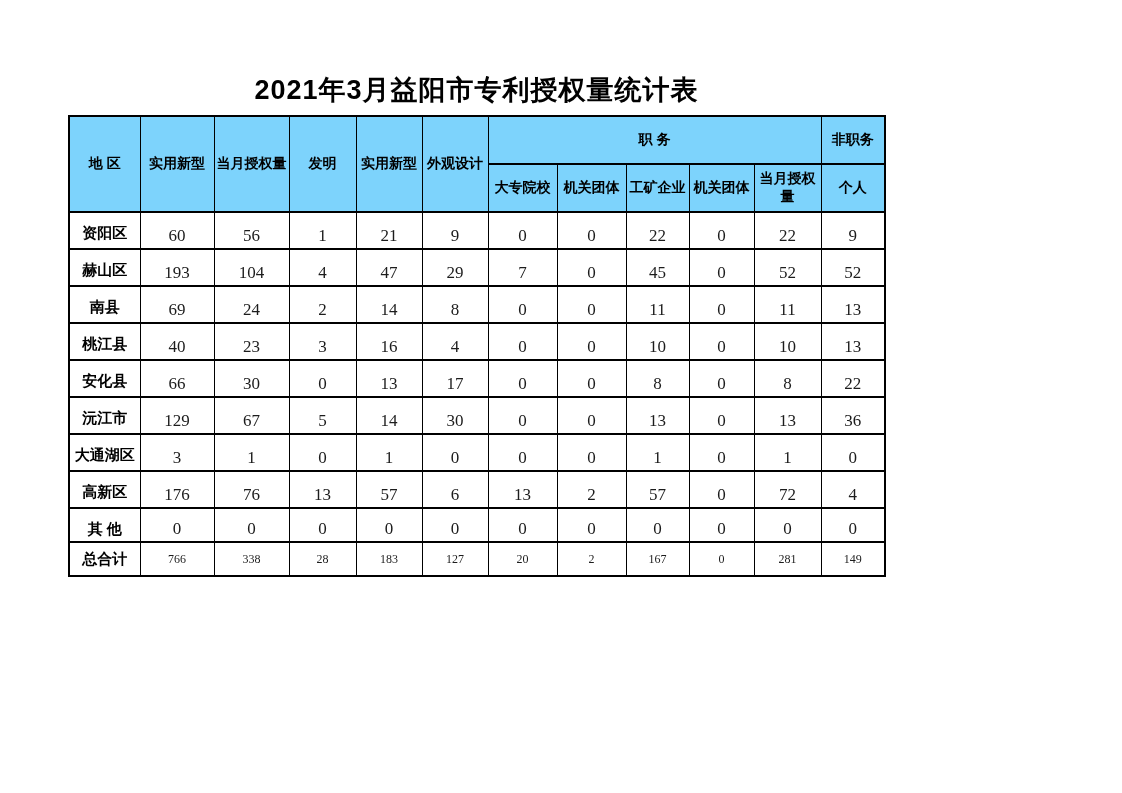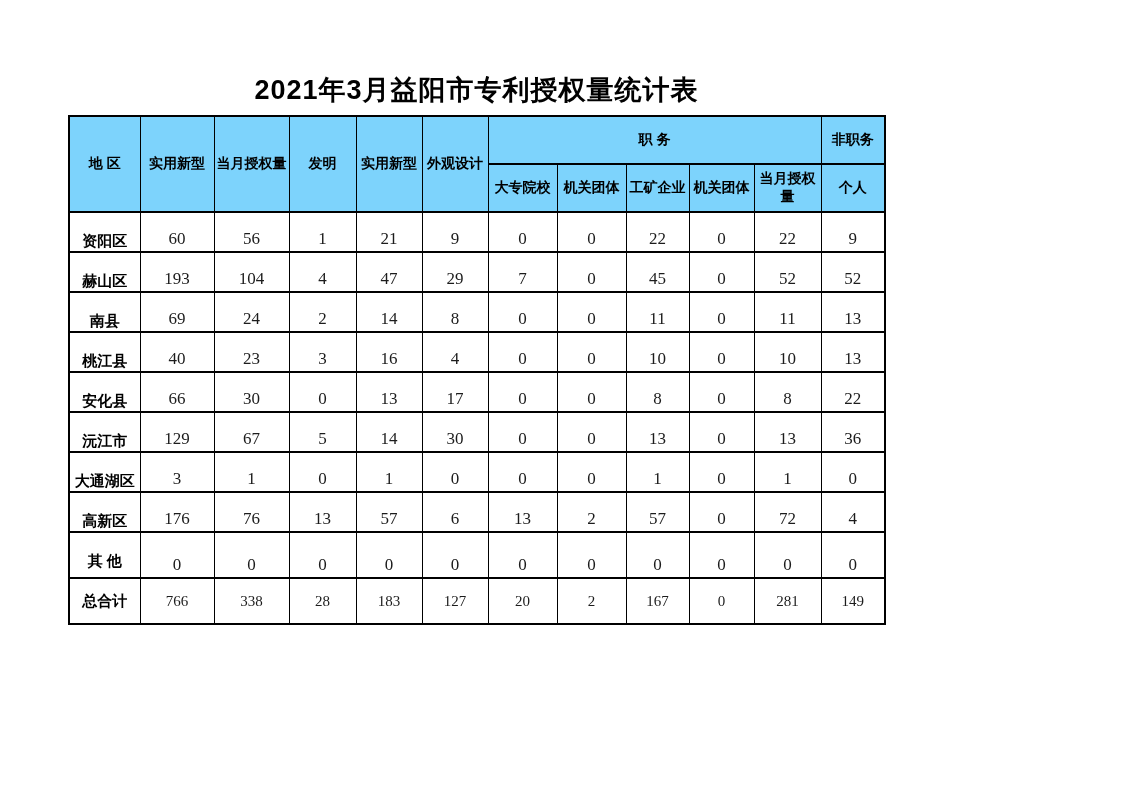--- a/index.html
+++ b/index.html
@@ -48,38 +48,38 @@
   .stat-table thead th {
     background: #7dd3fc;
     font-size: 14px;
     font-weight: bold;
     color: #000000;
     vertical-align: middle;
     text-align: center;
   }
   .stat-table thead tr { height: 48px; }
   .stat-table tbody tr.data  { height: 37px; background: #ffffff; }
-  .stat-table tbody tr.short { height: 46px; }
+  .stat-table tbody tr.short { height: 34px; }
   .stat-table td.region {
     font-weight: bold;
     font-size: 15px;
     color: #000000;
     vertical-align: top;
-    padding-top: 19px;
+    padding-top: 11px;
   }
   .stat-table td.num {
     font-family: "Liberation Serif", serif;
     font-size: 17px;
     color: #1c1c1c;
     vertical-align: bottom;
     padding-bottom: 2px;
   }
   .stat-table tr.total td.region { vertical-align: middle; padding-top: 0; }
   .stat-table tr.total td.num {
-    font-size: 15px;
+    font-size: 12px;
     vertical-align: middle;
     padding-bottom: 0;
   }
 </style>
 </head>
 <body>
 
 <div class="page">
 
   <div class="doc-title">2021年3月益阳市专利授权量统计表</div>

